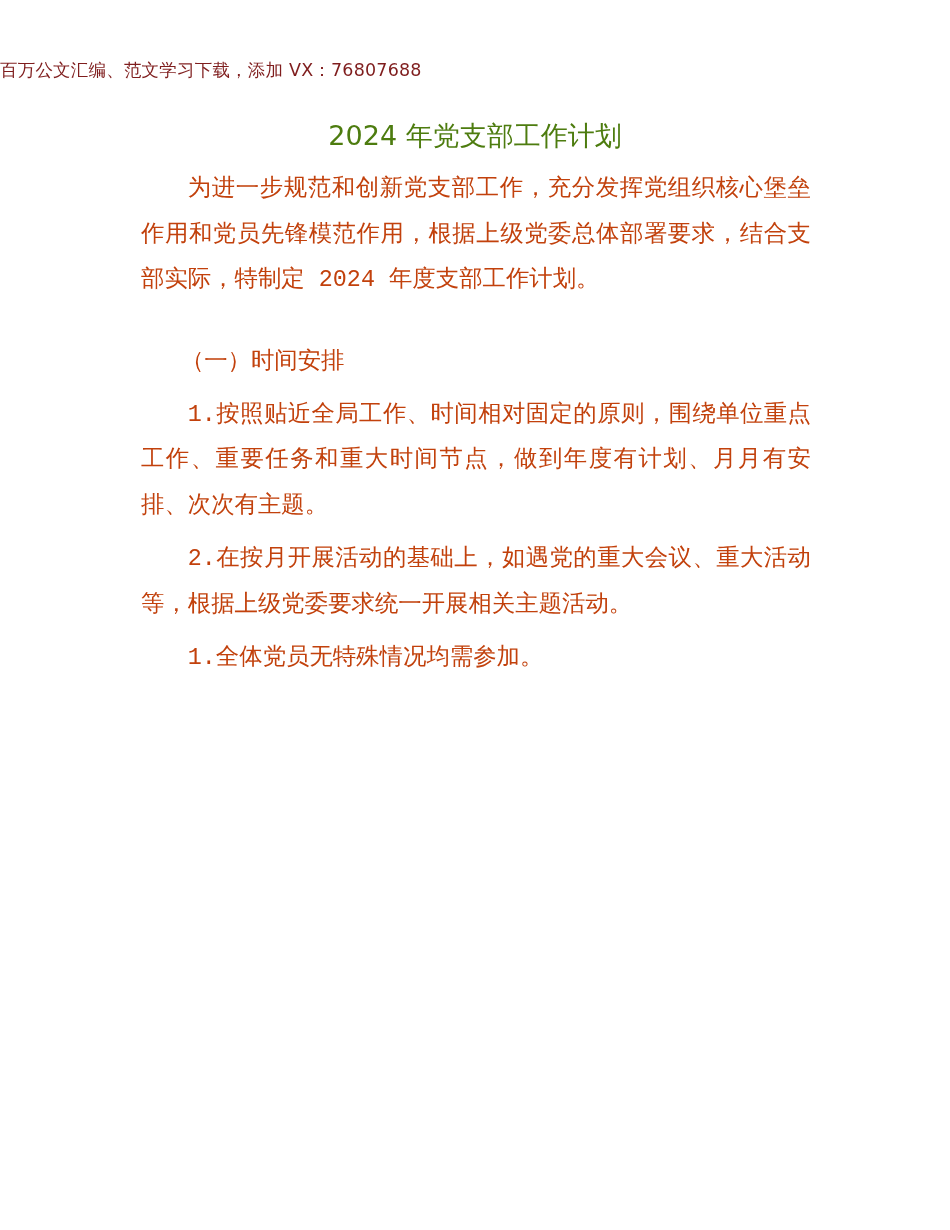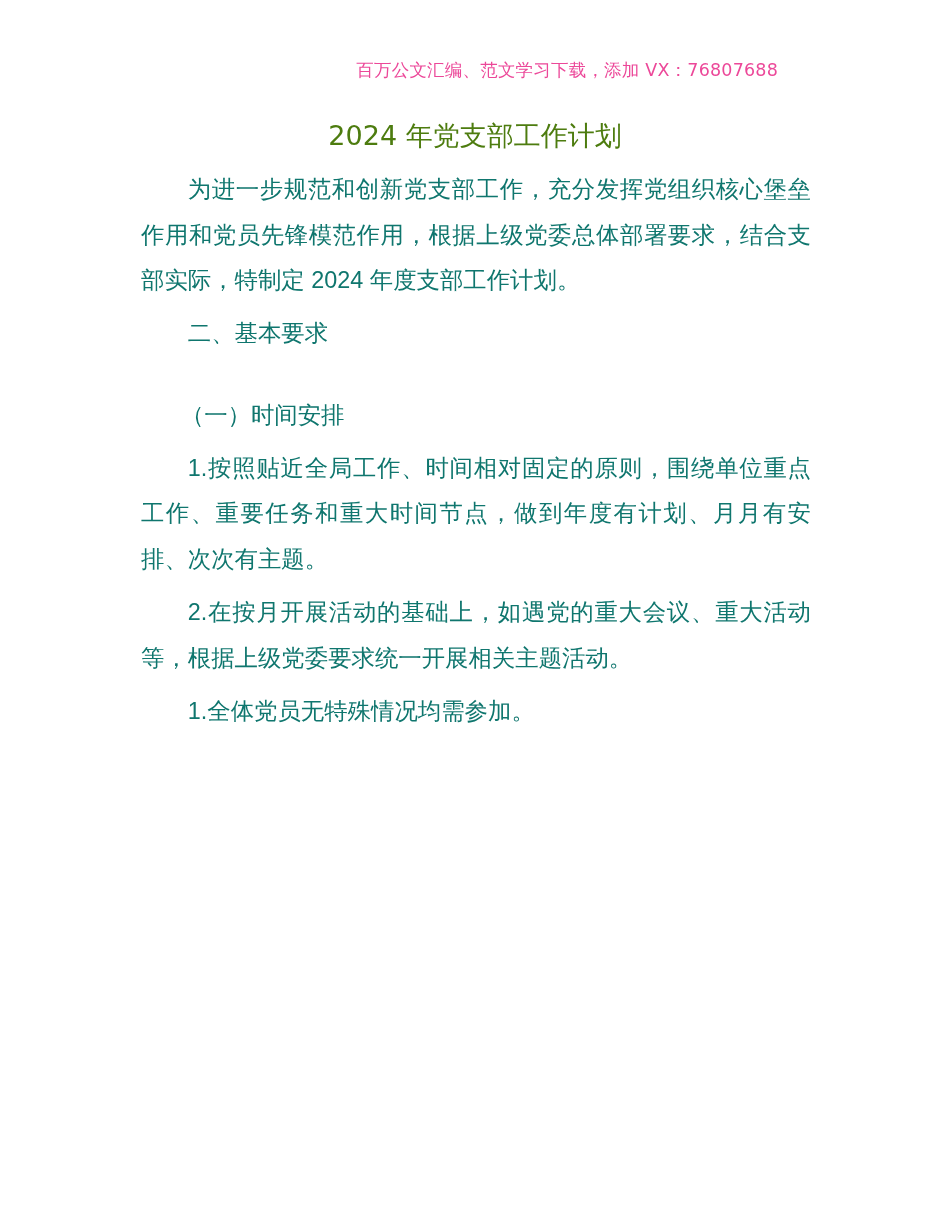--- a/index.html
+++ b/index.html
@@ -1,43 +1,42 @@
 <!DOCTYPE html>
 <html><head>
 <meta charset="utf-8">
 <style>
   html, body { margin: 0; padding: 0; background: #ffffff; }
   body { width: 950px; height: 1230px; position: relative; overflow: hidden; }
   .page { position: absolute; left: 0; top: 0; width: 950px; height: 1230px; background: #ffffff; }
   .watermark {
-    position: absolute; left: 0; top: 56px; width: 778px; text-align: right;
-    font-family: "DejaVu Sans", sans-serif; font-size: 17.5px; color: #ec4899;
+    position: absolute; left: 0; top: 56px; width: 778px; text-align: left;
+    font-family: "DejaVu Sans", sans-serif; font-size: 17.5px; color: #7f1d1d;
     line-height: 28px; letter-spacing: 0.2px;
   }
   .title {
     position: absolute; left: 0; top: 114px; width: 950px; text-align: center;
     font-family: "DejaVu Sans", sans-serif; font-size: 27px; color: #4d7c0f;
     line-height: 44px;
   }
   .body {
     position: absolute; left: 141px; top: 167px; width: 670px;
-    font-family: Liberation Sans, sans-serif; font-size: 23.4px; color: #0f766e;
+    font-family: Liberation Mono, monospace; font-size: 23.4px; color: #c2410c;
     line-height: 45.6px; text-align: justify; text-justify: inter-character;
   }
   .body p { margin: 0 0 7.4px 0; text-indent: 2em; }
   .body p.heading { text-indent: 2em; }
   .body p.subheading { text-indent: 1.7em; margin-top: 36px; }
 </style>
 </head>
 <body>
 
 <div class="page">
   <div class="watermark">百万公文汇编、范文学习下载，添加 VX：76807688</div>
   <div class="title">2024 年党支部工作计划</div>
   <div class="body">
     <p>为进一步规范和创新党支部工作，充分发挥党组织核心堡垒作用和党员先锋模范作用，根据上级党委总体部署要求，结合支部实际，特制定 2024 年度支部工作计划。</p>
-    <p class="heading">二、基本要求</p>
     <p class="subheading">（一）时间安排</p>
     <p>1.按照贴近全局工作、时间相对固定的原则，围绕单位重点工作、重要任务和重大时间节点，做到年度有计划、月月有安排、次次有主题。</p>
     <p>2.在按月开展活动的基础上，如遇党的重大会议、重大活动等，根据上级党委要求统一开展相关主题活动。</p>
     <p>1.全体党员无特殊情况均需参加。</p>
   </div>
 </div>
 
 </body></html>

